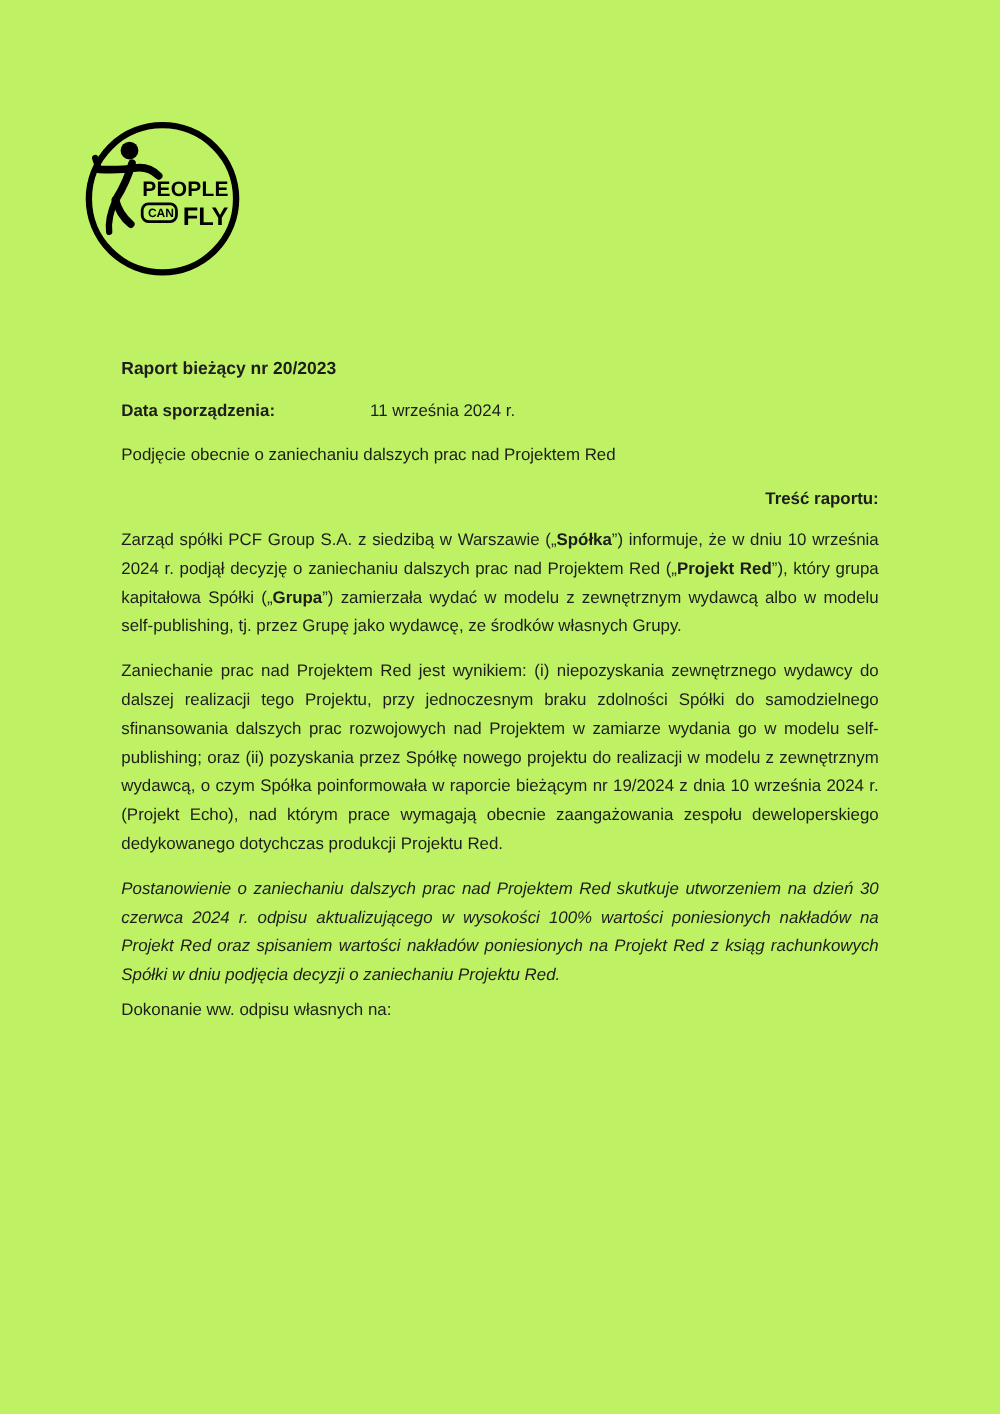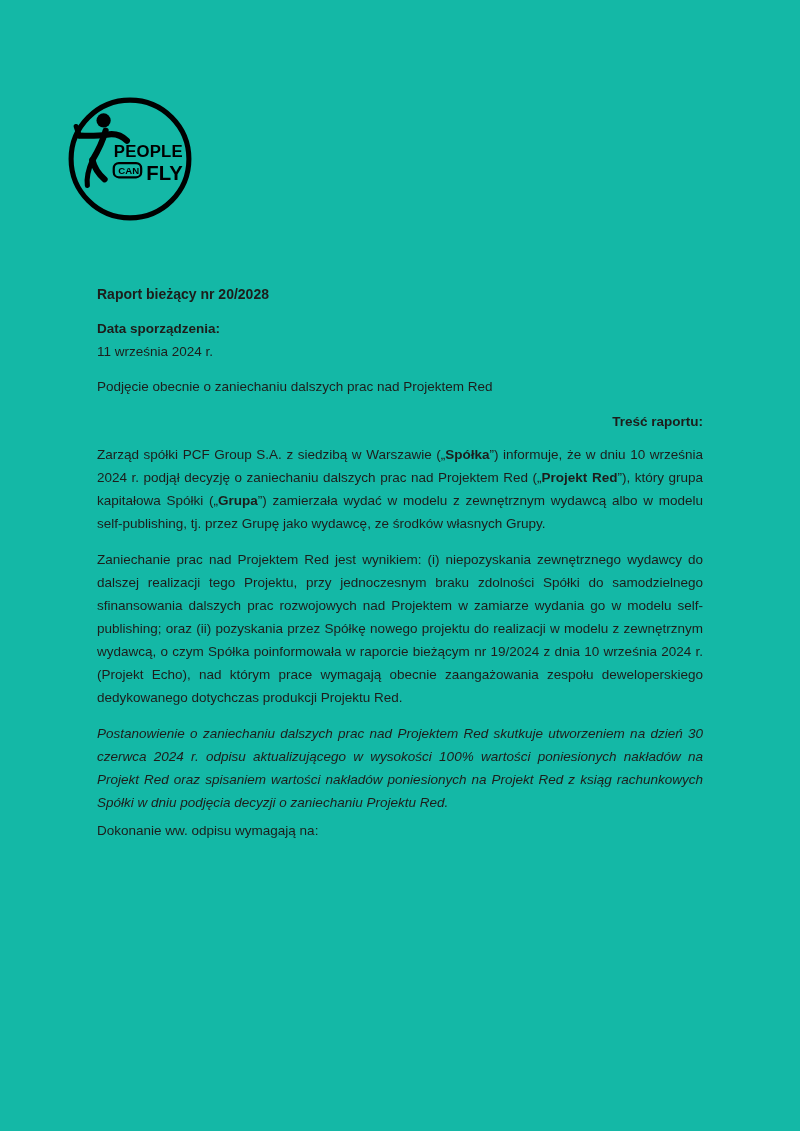--- a/index.html
+++ b/index.html
@@ -1,21 +1,21 @@
 <!DOCTYPE html>
 <html lang="pl"><head>
 <meta charset="utf-8">
 <style>
   * { margin: 0; padding: 0; box-sizing: border-box; }
   html, body { background: #ffffff; }
   .page {
     position: relative;
     width: 800px;
     height: 1131px;
-    background: #14b8a6;
+    background: #bef264;
     font-family: "Liberation Sans", sans-serif;
     color: #1d1d1b;
     overflow: hidden;
     margin: 0 auto;
   }
   .logo {
     position: absolute;
     left: 64px;
     top: 93px;
     width: 132px;
@@ -28,21 +28,21 @@
     top: 283px;
     font-size: 13.5px;
     line-height: 23px;
   }
   .title {
     font-size: 14px;
     font-weight: 700;
     margin-bottom: 11px;
     line-height: 23px;
   }
-  .meta-row { display: flex; margin-bottom: 12px; flex-direction: column; }
+  .meta-row { display: flex; margin-bottom: 12px; }
   .meta-label { flex: none; width: 199px; font-weight: 700; }
   .meta-value { flex: 1; text-align: justify; }
   .section-heading { font-weight: 700; margin-bottom: 10px; text-align: right; }
   .body-par { text-align: justify; margin-bottom: 13px; }
   .body-par.tight { margin-bottom: 5px; font-style: italic; }
   .bold { font-weight: 700; margin-top: 26px; }
   .list-intro { margin-bottom: 0; }
   ul.bullets {
     margin: 6px 0 0 27px;
     list-style: disc;
@@ -70,38 +70,38 @@
       </g>
       <text x="49" y="63" font-size="16.5" font-weight="bold" letter-spacing="0.2" font-family="&quot;Liberation Sans&quot;, sans-serif" fill="#000000">PEOPLE</text>
       <rect x="49" y="69" width="27" height="14" rx="5" fill="none" stroke="#000000" stroke-width="2.2"></rect>
       <text x="53.5" y="79.5" font-size="9.5" font-weight="bold" font-family="&quot;Liberation Sans&quot;, sans-serif" fill="#000000">CAN</text>
       <text x="81" y="86" font-size="20" font-weight="bold" font-family="&quot;Liberation Sans&quot;, sans-serif" fill="#000000">FLY</text>
     </svg>
   </div>
 
   <div class="content">
 
-    <div class="title">Raport bieżący nr 20/2028</div>
+    <div class="title">Raport bieżący nr 20/2023</div>
 
     <div class="meta-row">
       <div class="meta-label">Data sporządzenia:</div>
       <div class="meta-value">11 września 2024 r.</div>
     </div>
 
     <div class="meta-row">
       <div class="meta-value">Podjęcie obecnie o zaniechaniu dalszych prac nad Projektem Red</div>
     </div>
 
 
     <div class="section-heading">Treść raportu:</div>
 
     <p class="body-par"><span>Zarząd spółki PCF Group S.A. z siedzibą w Warszawie („</span><span class="bold">Spółka</span><span>”) informuje, że w dniu 10 września 2024 r. podjął decyzję o zaniechaniu dalszych prac nad Projektem Red („</span><span class="bold">Projekt Red</span><span>”), który grupa kapitałowa Spółki („</span><span class="bold">Grupa</span><span>”) zamierzała wydać w modelu z zewnętrznym wydawcą albo w modelu self-publishing, tj. przez Grupę jako wydawcę, ze środków własnych Grupy.</span></p>
 
     <p class="body-par">Zaniechanie prac nad Projektem Red jest wynikiem: (i) niepozyskania zewnętrznego wydawcy do dalszej realizacji tego Projektu, przy jednoczesnym braku zdolności Spółki do samodzielnego sfinansowania dalszych prac rozwojowych nad Projektem w zamiarze wydania go w modelu self-publishing; oraz (ii) pozyskania przez Spółkę nowego projektu do realizacji w modelu z zewnętrznym wydawcą, o czym Spółka poinformowała w raporcie bieżącym nr 19/2024 z dnia 10 września 2024 r. (Projekt Echo), nad którym prace wymagają obecnie zaangażowania zespołu deweloperskiego dedykowanego dotychczas produkcji Projektu Red.</p>
 
     <p class="body-par tight">Postanowienie o zaniechaniu dalszych prac nad Projektem Red skutkuje utworzeniem na dzień 30 czerwca 2024 r. odpisu aktualizującego w wysokości 100% wartości poniesionych nakładów na Projekt Red oraz spisaniem wartości nakładów poniesionych na Projekt Red z ksiąg rachunkowych Spółki w dniu podjęcia decyzji o zaniechaniu Projektu Red.</p>
 
-    <p class="body-par list-intro">Dokonanie ww. odpisu wymagają na:</p>
+    <p class="body-par list-intro">Dokonanie ww. odpisu własnych na:</p>
 
 
   </div>
 
 </div>
 
 </body></html>

